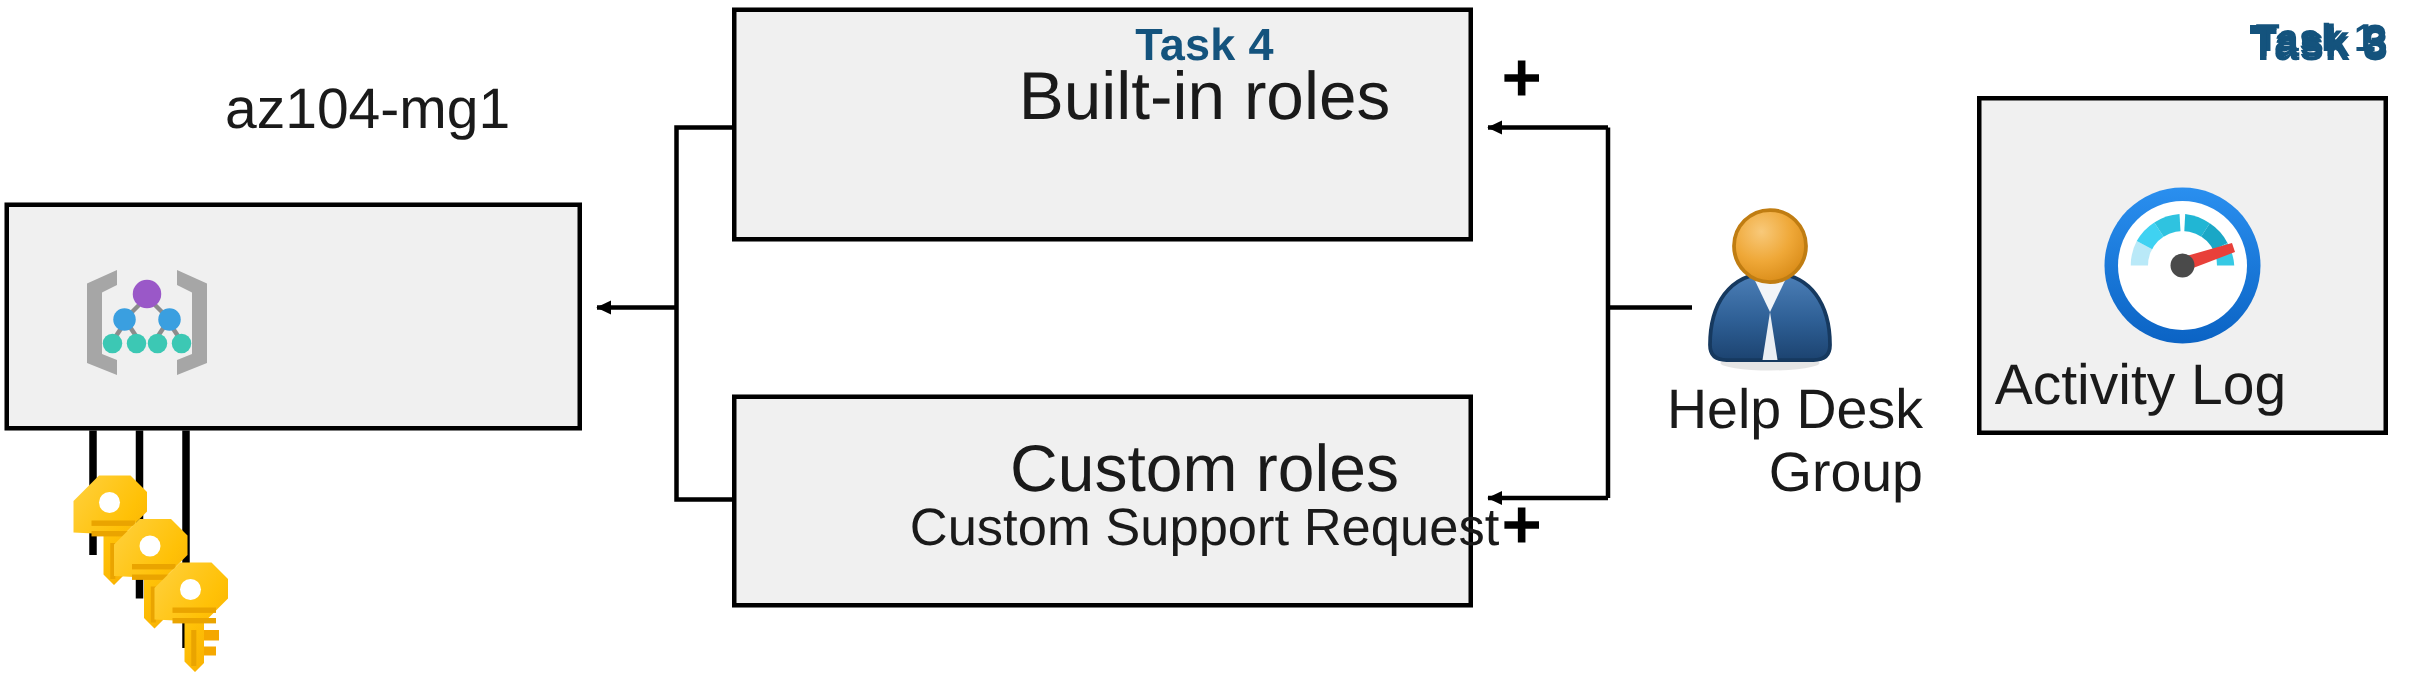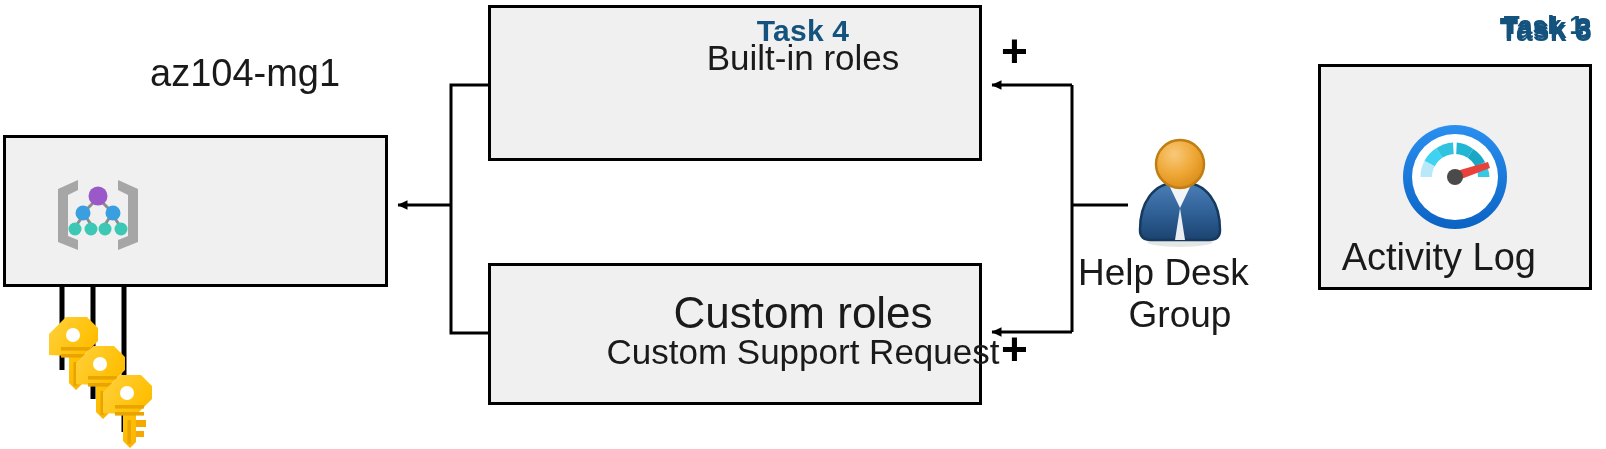--- a/index.html
+++ b/index.html
@@ -16,39 +16,39 @@
   #task1{left:3px;top:135px;width:385px;height:152px;}
   #task1-label{right:22px;top:10px;font-size:26px;}
   #task1-title{left:150px;top:52px;width:232px;font-size:38px;color:#1a1a1a;position:absolute;}
 
   
   #mg-icon{position:absolute;left:52px;top:176px;width:92px;height:78px;}
 
   
   #task2{left:488px;top:5px;width:494px;height:156px;}
   #task2-label{right:14px;top:14px;font-size:30px;}
-  #task2-l1{top:38px;font-size:35px;}
+  #task2-l1{top:38px;font-size:45px;}
   #task2-l2{top:82px;font-size:35px;}
 
   
   #task3{left:488px;top:263px;width:494px;height:142px;}
   #task3-label{right:14px;top:11px;font-size:30px;}
   #task3-l1{top:288px;font-size:44px;}
   #task3-l2{top:332px;font-size:35px;}
 
   
   #task4{left:1318px;top:64px;width:274px;height:226px;}
   #task4-label{left:0;width:100%;text-align:center;top:14px;font-size:30px;}
   #gauge{position:absolute;left:1400px;top:122px;width:110px;height:110px;}
-  #task4-title{top:236px;left:1318px;width:218px;text-align:right;font-size:38px;position:absolute;color:#1a1a1a;}
+  #task4-title{top:236px;left:1318px;width:218px;text-align:center;font-size:38px;position:absolute;color:#1a1a1a;}
 
   
   #person{position:absolute;left:1132px;top:138px;width:96px;height:110px;}
-  #person-l1{position:absolute;left:1078px;top:252px;width:204px;text-align:left;font-size:37px;color:#1a1a1a;}
-  #person-l2{position:absolute;left:1078px;top:294px;width:204px;text-align:center;font-size:37px;color:#1a1a1a;}
+  #person-l1{position:absolute;left:1078px;top:252px;width:204px;text-align:right;font-size:37px;color:#1a1a1a;}
+  #person-l2{position:absolute;left:1078px;top:294px;width:204px;text-align:right;font-size:37px;color:#1a1a1a;}
 
   
   #keys{position:absolute;left:38px;top:310px;width:118px;height:139px;}
 
   
   #wires{position:absolute;left:0;top:0;width:1606px;height:449px;pointer-events:none;}
 
   .plus{position:absolute;font-size:46px;font-weight:bold;color:#000;line-height:1;font-family:"Liberation Sans",sans-serif;}
   #plus-top{left:1001px;top:28px;}
   #plus-bottom{left:1001px;top:326px;}

